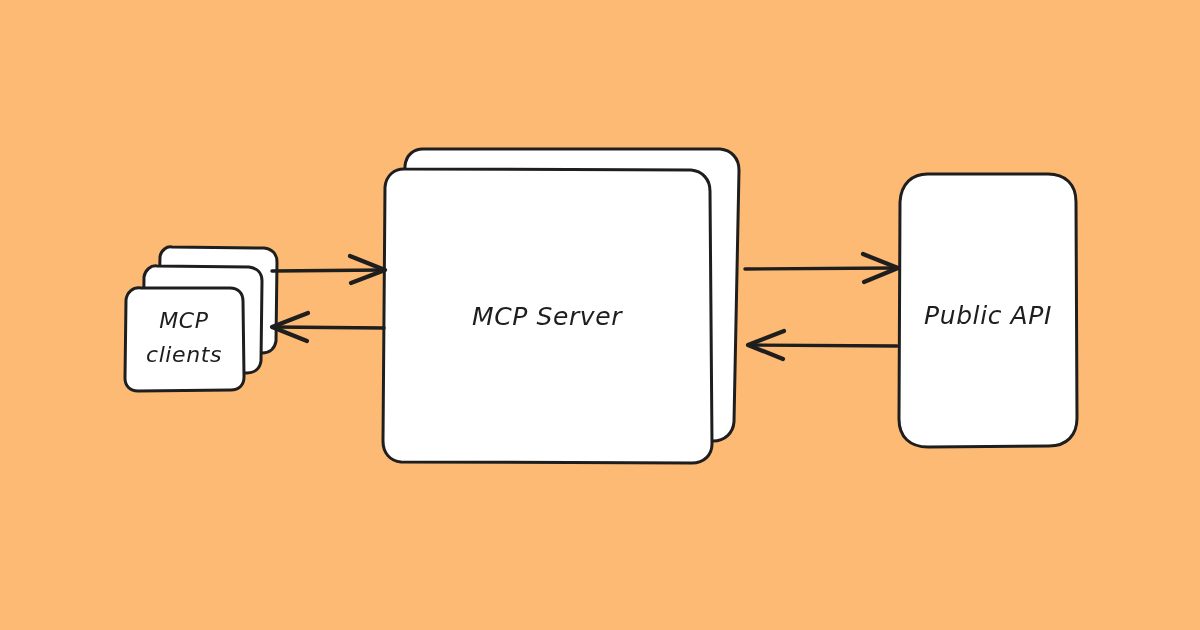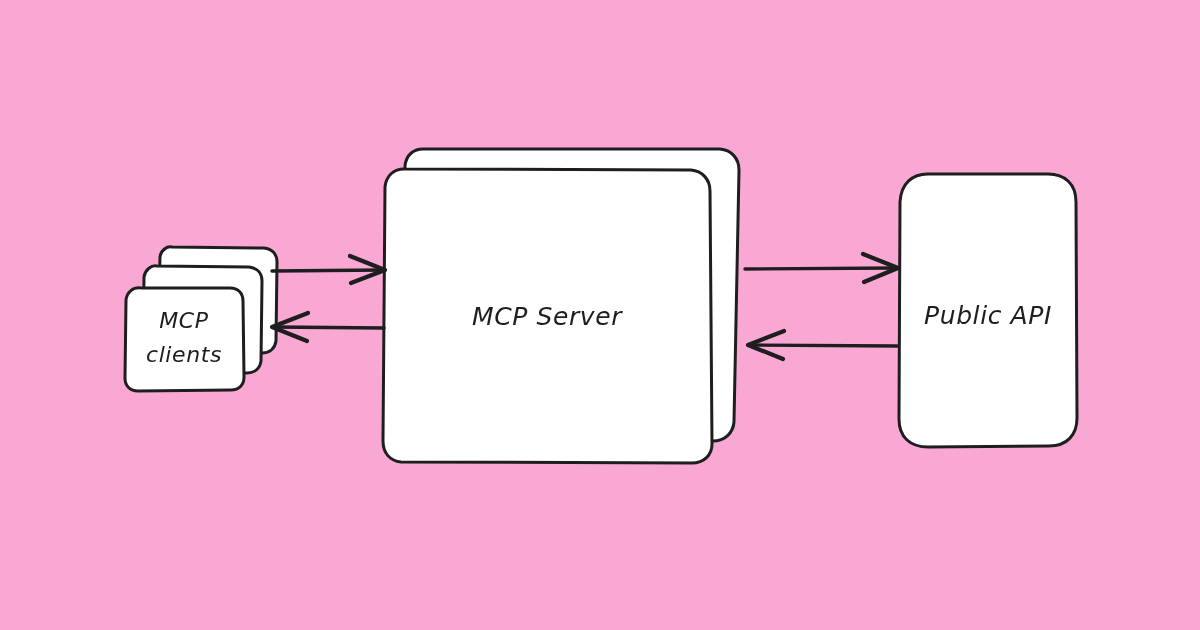--- a/index.html
+++ b/index.html
@@ -10,21 +10,21 @@
   body {
     width: 1200px;
     height: 630px;
     overflow: hidden;
     font-family: "DejaVu Sans", sans-serif;
   }
   #canvas-root {
     position: relative;
     width: 1200px;
     height: 630px;
-    background: #f9a8d4;
+    background: #fdba74;
   }
   svg#diagram {
     position: absolute;
     left: 0;
     top: 0;
     width: 1200px;
     height: 630px;
     display: block;
   }
   .node-shape {

